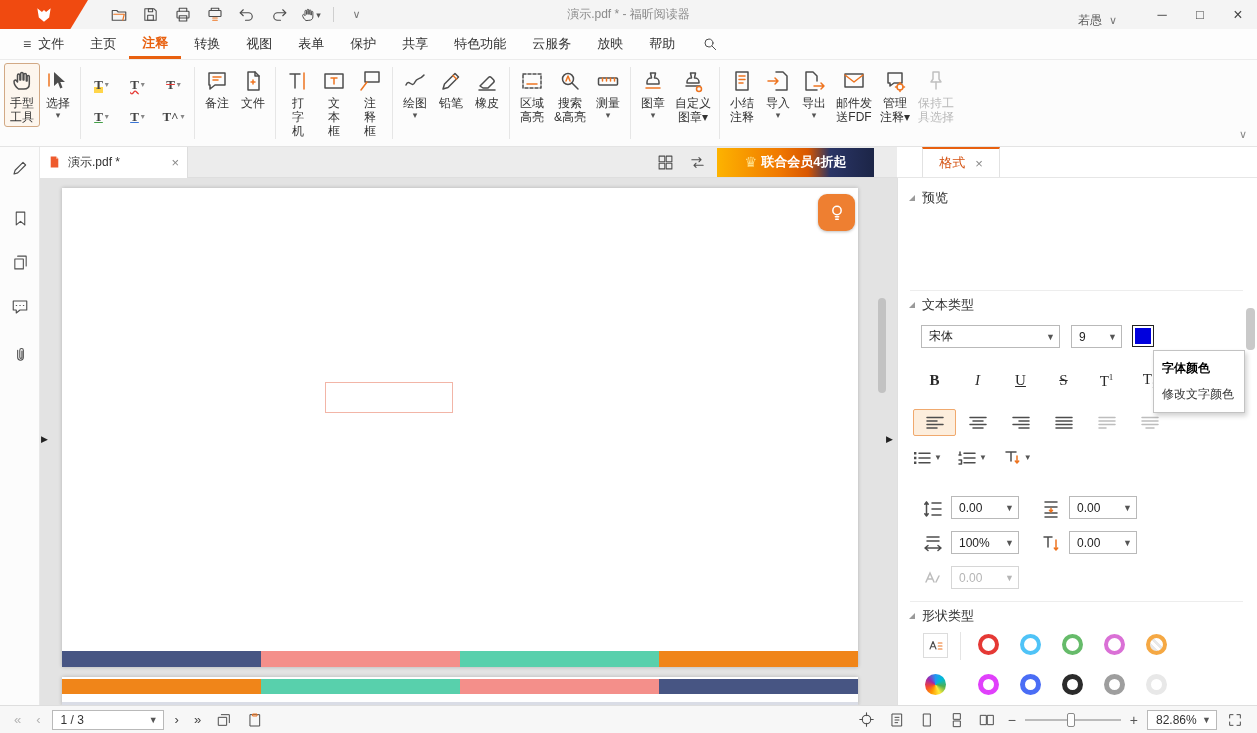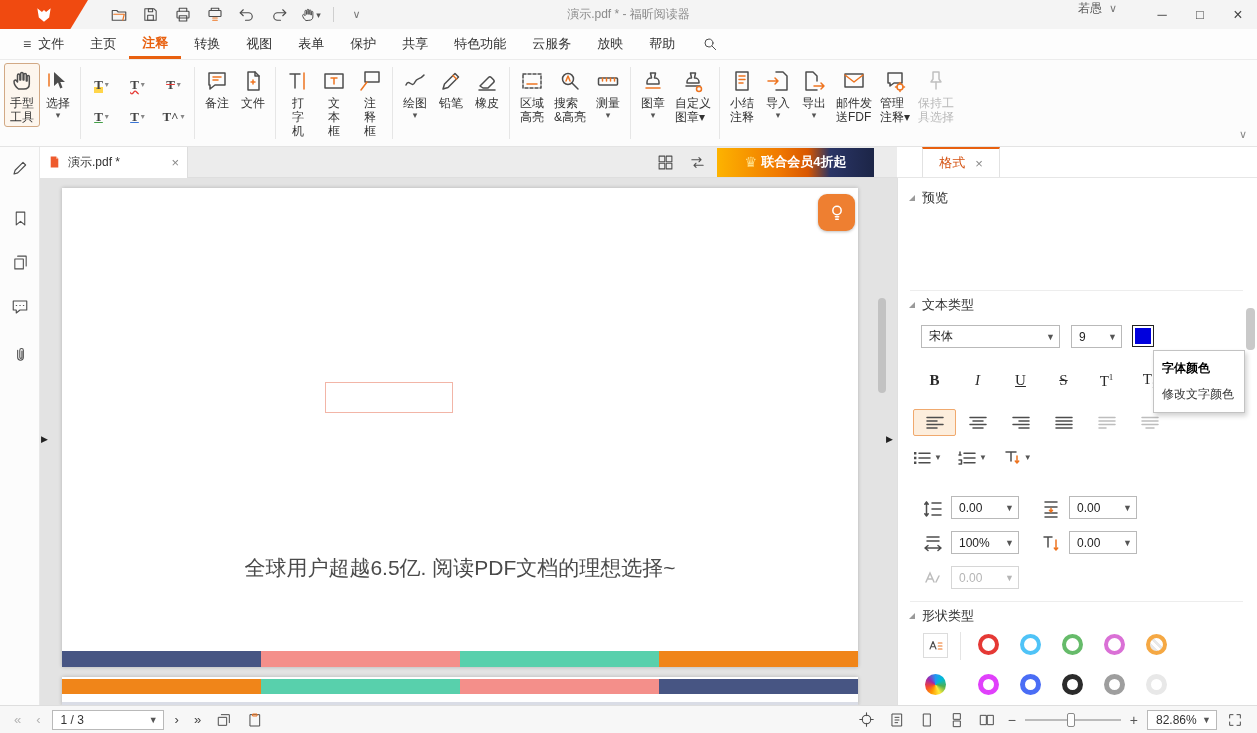--- a/index.html
+++ b/index.html
@@ -11,39 +11,39 @@
 .ic .fil{fill:#4d4d4d;stroke:none}
 
 
 .titlebar{position:absolute;left:0;top:0;width:1257px;height:29px;background:#f4f4f4;display:flex;align-items:center}
 .logo{width:88px;height:29px;background:#f04a10;clip-path:polygon(0 0,100% 0,80% 100%,0 100%);display:flex;align-items:center;justify-content:center;flex:0 0 auto}
 .qat{display:flex;align-items:center;gap:3px;margin-left:16px}
 .qat-btn{width:29px;height:23px;display:flex;align-items:center;justify-content:center;border-radius:3px}
 .qat-sep{width:1px;height:15px;background:#cfcfcf;margin:0 5px}
 .chev{color:#777;font-size:11px;line-height:1}
 .win-title{position:absolute;left:50%;transform:translateX(-50%);color:#8a8a8a;font-size:12px;white-space:nowrap}
-.tb-right{margin-left:auto;display:flex;align-items:flex-start;height:100%}
+.tb-right{margin-left:auto;display:flex;align-items:flex-end;height:100%}
 .user{display:flex;align-items:center;gap:7px;color:#555;margin-right:26px}
 .win-btn{width:38px;height:29px;display:flex;align-items:center;justify-content:center;color:#444;font-size:13px}
 .win-btn.close{font-size:16px}
 
 
 .menubar{position:absolute;left:0;top:29px;width:1257px;height:31px;background:#fdfdfd;border-bottom:1px solid #ececec;display:flex;align-items:stretch;padding-left:10px}
 .menu-item{padding:0 13px;display:flex;align-items:center;gap:7px;color:#333;font-size:13px;white-space:nowrap}
 .menu-item.active{color:#e8600f;font-weight:bold;border-bottom:3px solid #e8600f}
 .hamb{color:#555;font-size:14px}
 .menu-search{margin-left:14px;display:flex;align-items:center}
 
 
 .ribbon{position:absolute;left:0;top:60px;width:1257px;height:87px;background:#fcfcfc;border-bottom:1px solid #e4e4e4;display:flex;align-items:flex-start;padding:3px 2px 0 4px}
 .tsep{width:1px;height:72px;background:#e6e6e6;margin:4px 4px 0 4px;flex:0 0 auto}
 .tbtn{display:flex;flex-direction:column;align-items:center;padding:3px 3px 2px 3px;border:1px solid transparent;border-radius:3px;min-width:36px;flex:0 0 auto}
 .tbtn.selected{border-color:#d2a985;background:#fdf6ee}
 .tbtn .icw{width:27px;height:27px;display:flex;align-items:center;justify-content:center;margin-bottom:2px}
-.lbl{font-size:12px;line-height:14px;text-align:left;white-space:pre-line;color:#333}
+.lbl{font-size:12px;line-height:14px;text-align:center;white-space:pre-line;color:#333}
 .tbtn.disabled .lbl{color:#b9b9b9}
 .tbtn.disabled .ic *{stroke:#c0c0c0}
 .caret{font-size:9px;color:#555;line-height:9px;margin-top:1px}
 .small-grid{display:grid;grid-template-columns:repeat(3,33px);grid-template-rows:29px 29px;gap:3px 3px;margin-top:7px}
 .sg-btn{display:flex;align-items:center;justify-content:center;gap:2px;border-radius:3px}
 .sgT{font-weight:bold;font-size:13px;color:#444;font-family:"Liberation Serif","DejaVu Serif",serif}
 .mini-caret{font-size:8px;color:#888}
 .ribbon-collapse{position:absolute;right:10px;bottom:5px;color:#888;font-size:11px}
 
 
@@ -579,21 +579,20 @@
   <div class="page">
     <div class="bulb">
       <svg width="20" height="20" viewBox="0 0 24 24">
           <g fill="none" stroke="#ffffff" stroke-width="1.8" stroke-linecap="round">
             <circle cx="12" cy="9" r="5"></circle>
             <path d="M10 16.5h4M10.5 19.5h3"></path>
           </g>
         </svg>
     </div>
     <div class="empty-box"></div>
-    <div class="doc-subtitle">全球用户超越6.5亿. 阅读PDF文档的理想选择~</div>
     <div class="stripes" style="bottom:0">
       <div style="background: rgb(71, 85, 131);"></div>
       <div style="background: rgb(244, 143, 138);"></div>
       <div style="background: rgb(88, 208, 172);"></div>
       <div style="background: rgb(240, 133, 25);"></div>
     </div>
   </div>
   <div class="page2">
     <div class="stripes" style="top:2px;height:15px">
       <div style="background: rgb(240, 133, 25);"></div>

